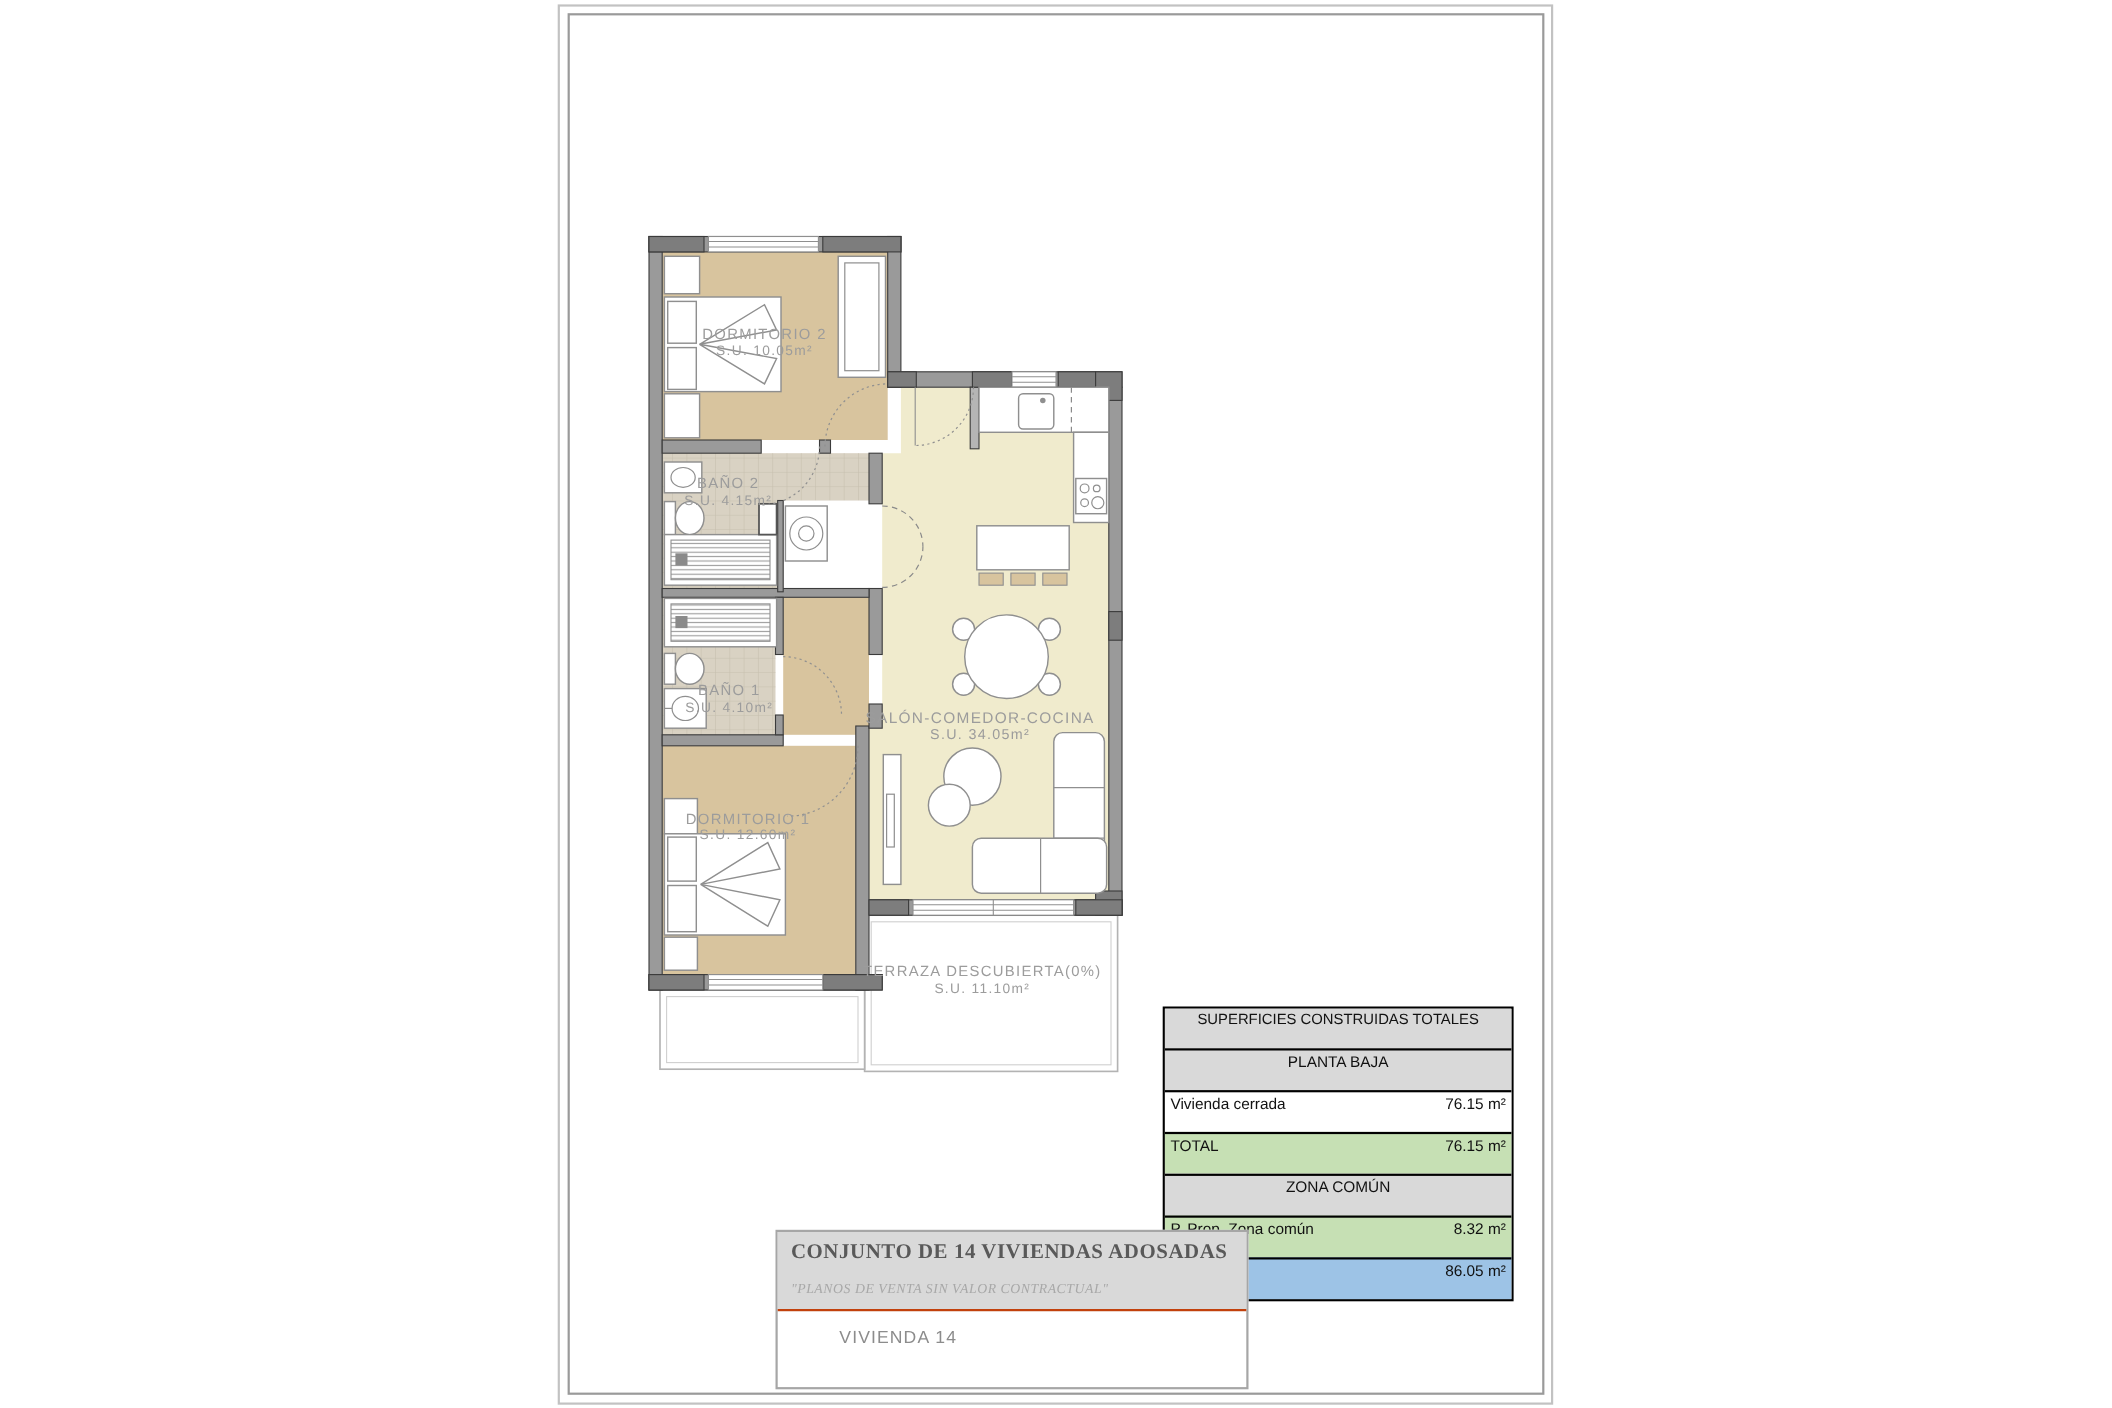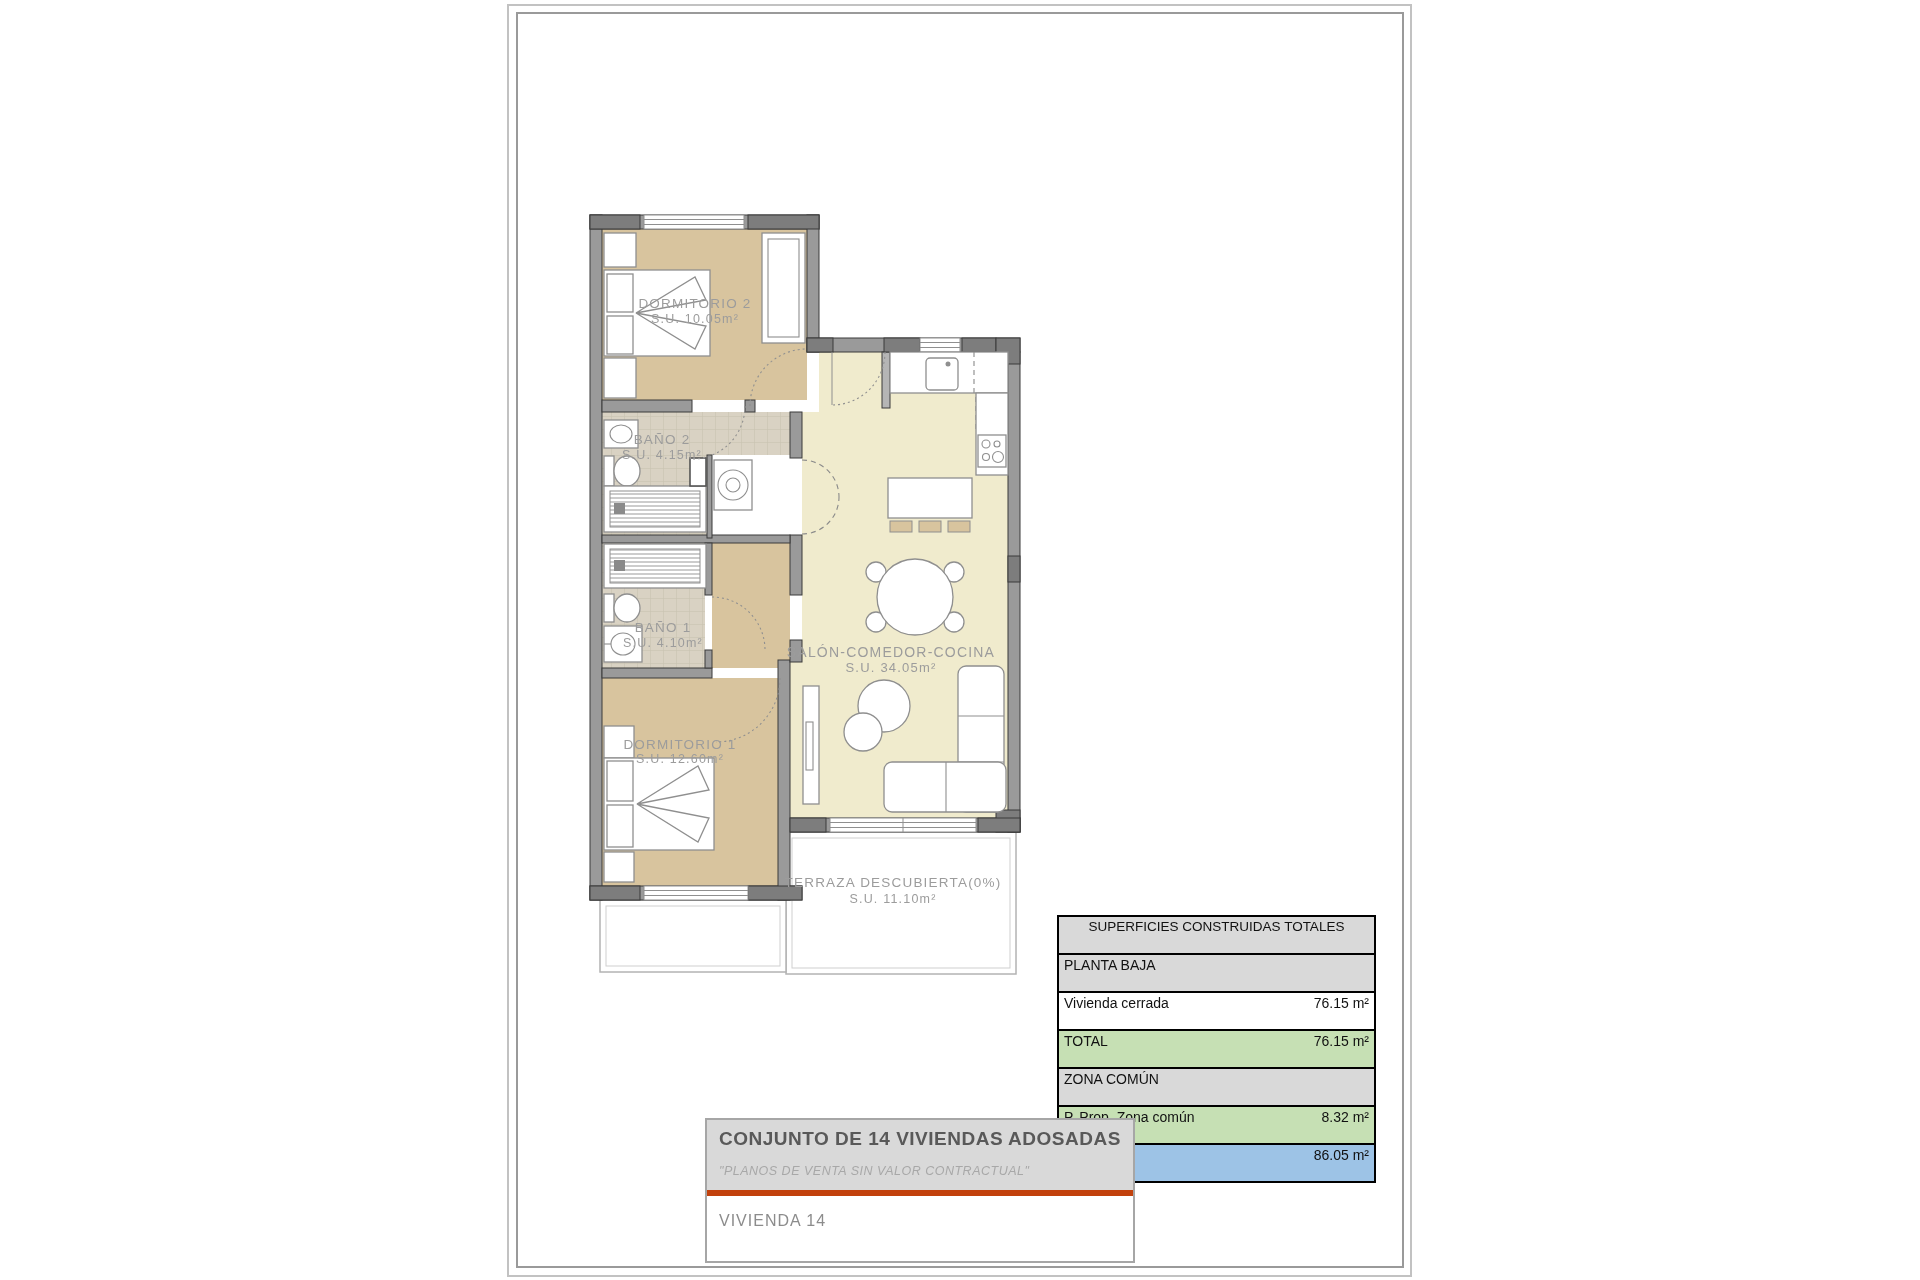--- a/index.html
+++ b/index.html
@@ -10,33 +10,33 @@
                border:2px solid #c2c2c2;}
   .frame-inner{position:absolute;left:516px;top:12px;width:884px;height:1252px;
                border:2px solid #9a9a9a;}
   
   .stable{position:absolute;left:1057px;top:915px;width:315px;
           border:2px solid #000;background:#fff;font-size:14px;color:#111;}
   .trow{height:36px;line-height:20px;display:flex;justify-content:space-between;
         padding:0 5px;border-top:2px solid #000;white-space:nowrap;overflow:hidden;}
   .trow:first-child{border-top:none;}
   .trow.header{justify-content:center;background:#d9d9d9;font-size:13.5px;}
-  .trow.section{background:#d9d9d9;}
+  .trow.section{background:#d9d9d9;justify-content:center;}
   .trow.plain{background:#ffffff;gap:32px;}
   .trow.green{background:#c6e0b4;}
   .trow.blue{background:#9dc3e6;}
   .trow .val{text-align:center;}
   
   .titleblock{position:absolute;left:705px;top:1118px;width:426px;height:141px;
               border:2px solid #a6a6a6;background:#fff;}
-  .tb-top{height:62px;background:#d9d9d9;border-bottom:6px solid #c2410c;padding:8px 12px 0 12px;}
+  .tb-top{height:62px;background:#d9d9d9;border-bottom:2px solid #c2410c;padding:8px 12px 0 12px;font-family:Liberation Serif, serif;}
   .tb-project{font-size:19px;font-weight:bold;color:#595959;letter-spacing:0.5px;}
   .tb-disclaimer{margin-top:14px;font-size:12.5px;font-style:italic;color:#a8a8a8;letter-spacing:0.5px;}
   .tb-bottom{padding:16px 12px;}
-  .tb-unit{font-size:16px;color:#8c8c8c;letter-spacing:1px;}
+  .tb-unit{font-size:16px;color:#8c8c8c;letter-spacing:1px;margin-left:44px;}
   
   #plan{position:absolute;left:0;top:0;}
   .roomlabel{font-family:"Liberation Sans",sans-serif;fill:#9c9c9c;letter-spacing:1.2px;}
   .walls rect{fill:#9a9a9a;stroke:#3b3b3b;stroke-width:1;}
   .walls rect.pillar{fill:#7d7d7d;}
   .furn{fill:#ffffff;stroke:#8f8f8f;stroke-width:1.3;}
   .furnline{stroke:#8f8f8f;stroke-width:1.1;fill:none;}
   .doorarc{stroke:#909090;stroke-width:1.1;fill:none;stroke-dasharray:2 3;}
   .doordash{stroke:#8a8a8a;stroke-width:1.1;fill:none;stroke-dasharray:5 4;}
   .winline{stroke:#8f8f8f;stroke-width:1;fill:none;}

